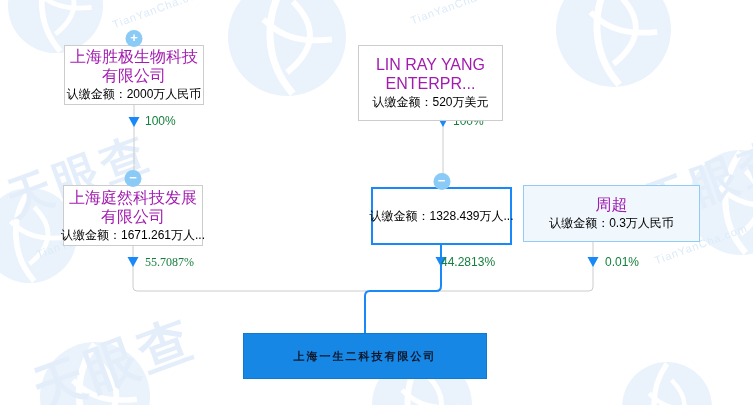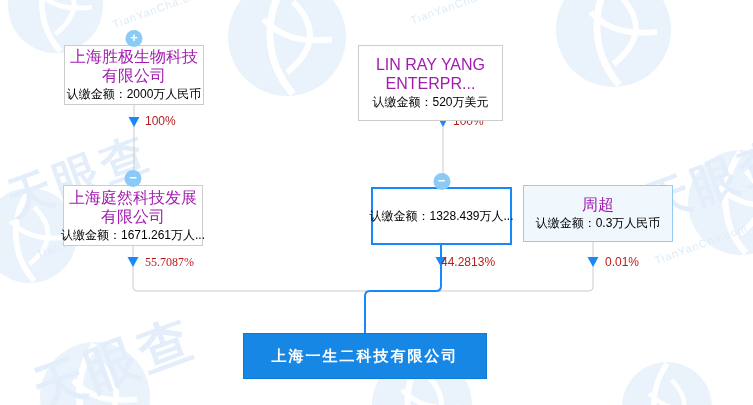--- a/index.html
+++ b/index.html
@@ -27,24 +27,24 @@
   .node.person{background:#f0f8fe;border:1px solid #92cbf5;}
   .node-name{font-size:16px;color:#a21caf;line-height:19px;padding:0 3px;word-break:break-word;}
   .node-amount{font-size:12px;color:#000000;line-height:18px;white-space:nowrap;padding:0 2px;}
   .badge{
     position:absolute;top:-16px;left:50%;transform:translateX(-50%);
     width:17px;height:17px;border-radius:50%;background:#8acaf6;color:#fff;
     font-size:13px;line-height:16px;text-align:center;font-weight:bold;cursor:pointer;z-index:3;
   }
   .target{
     position:absolute;background:#1787e6;border:1px solid #0e7ad2;box-sizing:border-box;
-    color:#ffffff;display:flex;align-items:center;justify-content:center;
-    font-size:15px;font-weight:bold;letter-spacing:2px;cursor:pointer;
+    color:#0f172a;display:flex;align-items:center;justify-content:center;
+    font-size:11px;font-weight:bold;letter-spacing:2px;cursor:pointer;
   }
-  .pct{position:absolute;font-size:12px;color:#b91c1c;line-height:14px;white-space:nowrap;}
+  .pct{position:absolute;font-size:12px;color:#15803d;line-height:14px;white-space:nowrap;}
 </style>
 </head>
 <body>
 
 <div class="canvas">
 
   <div class="wm" style="left:8px;top:-42px;width:95px;height:95px;">
     <svg width="95" height="95" viewBox="0 0 100 100">
         <circle cx="50" cy="50" r="50" fill="#eaf3fc"></circle>
         <path d="M50 2 C30 30 30 70 55 98" stroke="#fff" stroke-width="6" fill="none"></path>
@@ -150,21 +150,21 @@
     <div class="badge">−</div>
     <div class="node-name">上海庭然科技发展有限公司</div>
     <div class="node-amount"><span>认缴金额：</span><span>1671.261万人...</span></div>
   </div>
 
   <div class="node highlight" style="left:371px;top:187px;width:141px;height:58px;">
     <div class="badge">−</div>
     <div class="node-amount"><span>认缴金额：</span><span>1328.439万人...</span></div>
   </div>
 
-  <div class="node person" style="left:523px;top:185px;width:150px;height:57px;">
+  <div class="node person" style="left:523px;top:185px;width:177px;height:57px;">
     <div class="node-name">周超</div>
     <div class="node-amount"><span>认缴金额：</span><span>0.3万人民币</span></div>
   </div>
 
   <div class="target" style="left:243px;top:333px;width:244px;height:46px;">
     <span>上海一生二科技有限公司</span>
   </div>
 
 </div>
 

